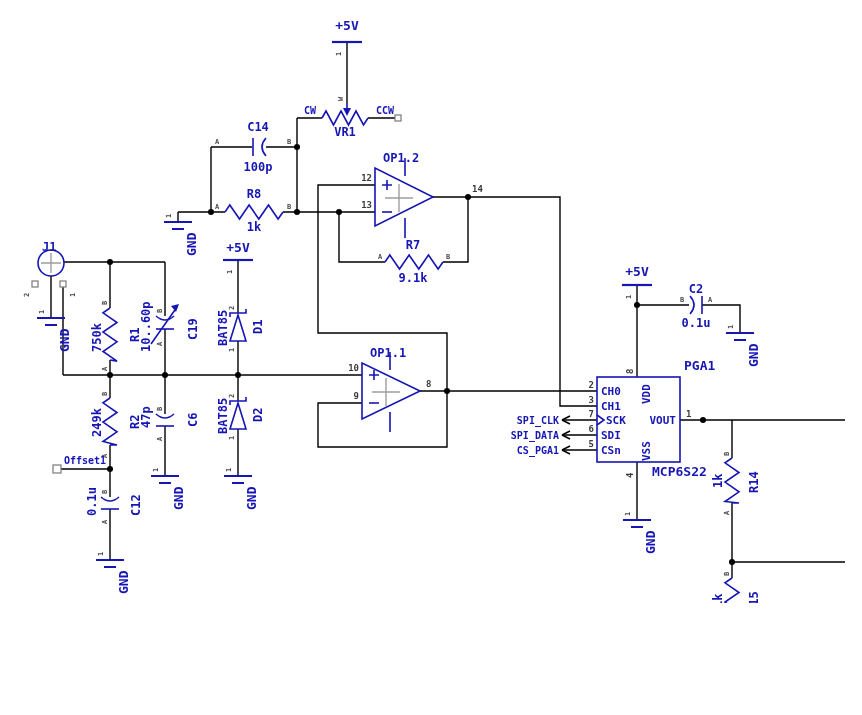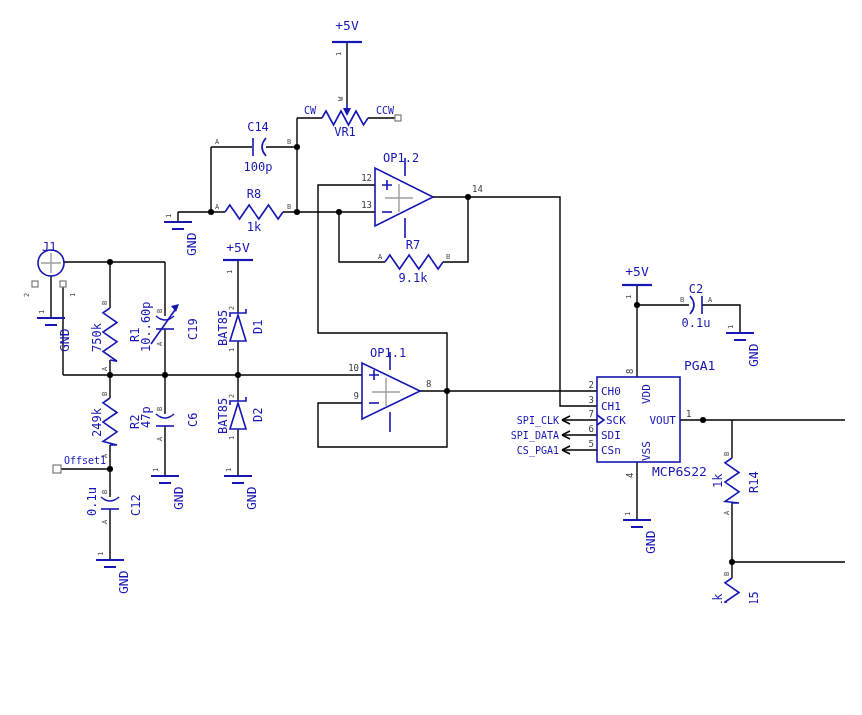--- a/index.html
+++ b/index.html
@@ -1,17 +1,17 @@
 <!DOCTYPE html>
 <html><head>
 <meta charset="utf-8">
 <style>
   html,body{margin:0;padding:0;background:#ffffff;}
   .canvas{position:relative;width:862px;height:603px;background:#ffffff;overflow:hidden;
-          font-family:"DejaVu Sans Mono","Liberation Mono",monospace;}
+          font-family:"DejaVu Sans Mono","Liberation Mono",monospace;font-weight:bold;}
   svg{position:absolute;left:0;top:0;}
   text{font-family:"DejaVu Sans Mono","Liberation Mono",monospace;}
   .lbl{fill:#1616b4;font-size:12px;}
   .lblbig{fill:#1616b4;font-size:13px;}
   .net{fill:#1616b4;font-size:10px;}
   .pinnum{fill:#3a3a3a;font-size:9px;}
   .pinlet{fill:#4a4a4a;font-size:7px;}
   .chiptxt{fill:#1616b4;font-size:11px;}
   .wire{stroke:#000000;stroke-width:1.4;fill:none;}
   .sym{stroke:#1616b4;stroke-width:1.6;fill:none;}

